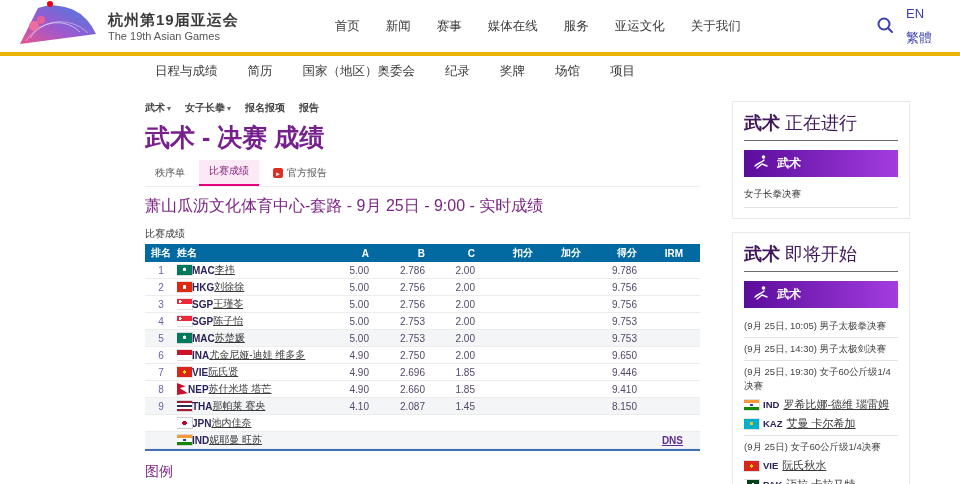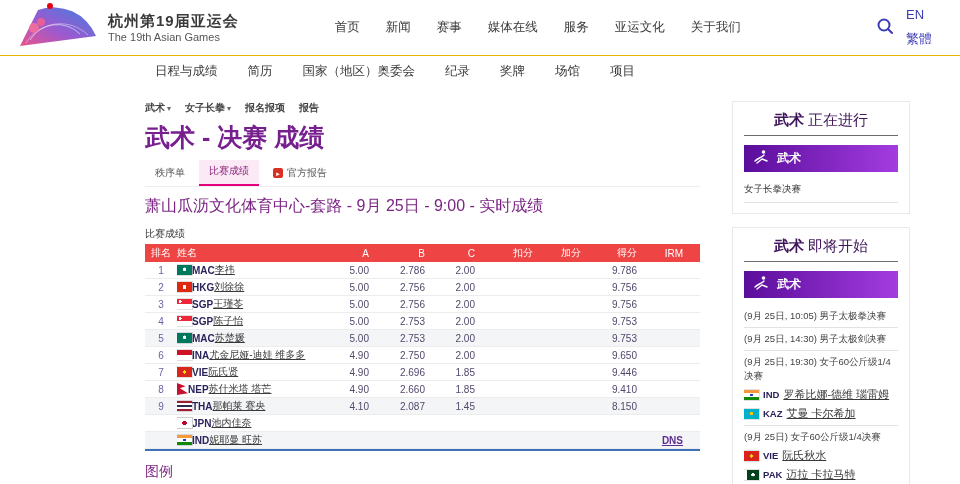--- a/index.html
+++ b/index.html
@@ -1,20 +1,20 @@
 <!DOCTYPE html>
 <html><head>
 <meta charset="utf-8">
 <style>
   * { margin:0; padding:0; box-sizing:border-box; }
   html,body { width:960px; height:484px; background:#fff; overflow:hidden;
     font-family:"Liberation Sans","DejaVu Sans",sans-serif; color:#333; }
 
   
-  .topbar { height:56px; display:flex; align-items:center; padding:0 28px 0 14px; border-bottom:1px solid #eab308; }
+  .topbar { height:56px; display:flex; align-items:center; padding:0 28px 0 14px; border-bottom:4px solid #eab308; }
   .logo { display:flex; align-items:center; gap:10px; }
   .logo-text .cn { font-size:15px; font-weight:bold; color:#3a3a3a; letter-spacing:1px; }
   .logo-text .en { font-size:11px; color:#555; }
   .mainnav { display:flex; gap:26px; margin-left:96px; }
   .mainnav span { font-size:12.5px; color:#3a3a3a; cursor:pointer; }
   .top-right { margin-left:auto; display:flex; align-items:center; gap:12px; }
   .lang { font-size:13px; color:#3c3cb4; display:flex; gap:8px;flex-direction:column; }
   .searchbtn { background:none; border:none; cursor:pointer; display:flex; }
 
   
@@ -34,21 +34,21 @@
   .tab { font-size:10px; color:#555; padding:4px 10px 6px; cursor:pointer; display:flex; align-items:center; gap:4px; }
   .tab.active { color:#8a1f7a; background:#fbe9f5; border-bottom:2px solid #e5007d; }
   .rep-icon { width:10px; height:10px; background:#d93025; border-radius:2px; display:inline-flex; align-items:center; justify-content:center; }
   .rep-icon::after { content:"▸"; color:#fff; font-size:7px; line-height:1; }
   .venue { font-size:16px; color:#7b2483; margin:9px 0 10px; font-weight:500; }
   .caption { font-size:10px; color:#333; margin-bottom:3px; }
 
   
   .rtable { border-bottom:2px solid #3e71b8; }
   .t-row { display:grid; grid-template-columns:32px 152px 46px 56px 50px 58px 48px 56px 46px; align-items:center; height:17px; border-bottom:1px solid #ececec; }
-  .t-row.head { background:#ef4444; color:#fff; font-weight:normal; border-bottom:none; height:18px; }
+  .t-row.head { background:#0369a1; color:#fff; font-weight:bold; border-bottom:none; height:18px; }
   .t-row.alt { background:#f4f5f7; }
   .t-row > div { font-size:10px; }
   .c-rank { text-align:center; color:#6c5fa7; }
   .head .c-rank { color:#fff; text-align:left; padding-left:6px; }
   .c-name { display:flex; align-items:center; white-space:nowrap; overflow:hidden; }
   .noc { font-weight:bold; color:#29235c; }
   .ath { color:#3a3a3a;text-decoration:underline; }
   .num { text-align:right; color:#53486b; padding-right:6px; }
   .head .num { color:#fff; }
   .dns a { color:#5f2d91; text-decoration:underline; font-weight:bold; font-size:10px; }
@@ -68,21 +68,21 @@
   .f-jpn { background:#fff; outline:1px solid #ccc; } .f-jpn::after { background:radial-gradient(circle at 50% 50%, #bc002d 0 2.2px, transparent 2.4px); }
   .f-ind { background:linear-gradient(180deg,#f89939 0 34%,#fff 34% 66%,#128807 66%); } .f-ind::after { background:radial-gradient(circle at 50% 50%, #0a3bba 0 1.1px, transparent 1.3px); }
   .f-kaz { background:#00afca; } .f-kaz::after { background:radial-gradient(circle at 50% 45%, #fec50c 0 1.8px, transparent 2px); }
   .f-pak { background:linear-gradient(90deg,#fff 0 22%,#01411c 22%); } .f-pak::after { background:radial-gradient(circle at 60% 48%, #fff 0 1.6px, transparent 1.8px); }
 
   
   .legend-title { font-size:14px; color:#7b2483; margin:12px 0 5px; font-weight:500; }
 
   
   .sbox { border:1px solid #e9e9e9; padding:9px 11px 10px; margin-bottom:13px; }
-  .sbox-head { font-size:15px; color:#41175c; padding-bottom:5px; border-bottom:1px solid #6b6b6b; margin-bottom:9px;text-align:center; }
+  .sbox-head { font-size:18px; color:#41175c; padding-bottom:5px; border-bottom:1px solid #6b6b6b; margin-bottom:9px; }
   .sbox-head b { font-weight:bold; }
   .sport-banner { height:27px; background:linear-gradient(90deg,#5a0d9b,#a43ce0); display:flex; align-items:center; gap:8px; padding:0 9px; margin-bottom:7px; }
   .sport-banner span { color:#fff; font-size:12px; font-weight:bold; }
   .s-event { font-size:9.5px; color:#3a3a3a; padding:4px 0 6px; border-bottom:1px solid #e2e2e2; }
   .up-item { border-bottom:1px solid #e2e2e2; padding:4px 0; }
   .up-item:last-child { border-bottom:none; }
   .up-title { font-size:9.5px; color:#444; line-height:14px; cursor:pointer; }
   .up-ath { display:flex; align-items:center; gap:4px; margin-top:4px; white-space:nowrap; overflow:hidden; }
   .up-ath .noc { font-size:9.5px; }
   .up-ath .ath { font-size:11px; }

